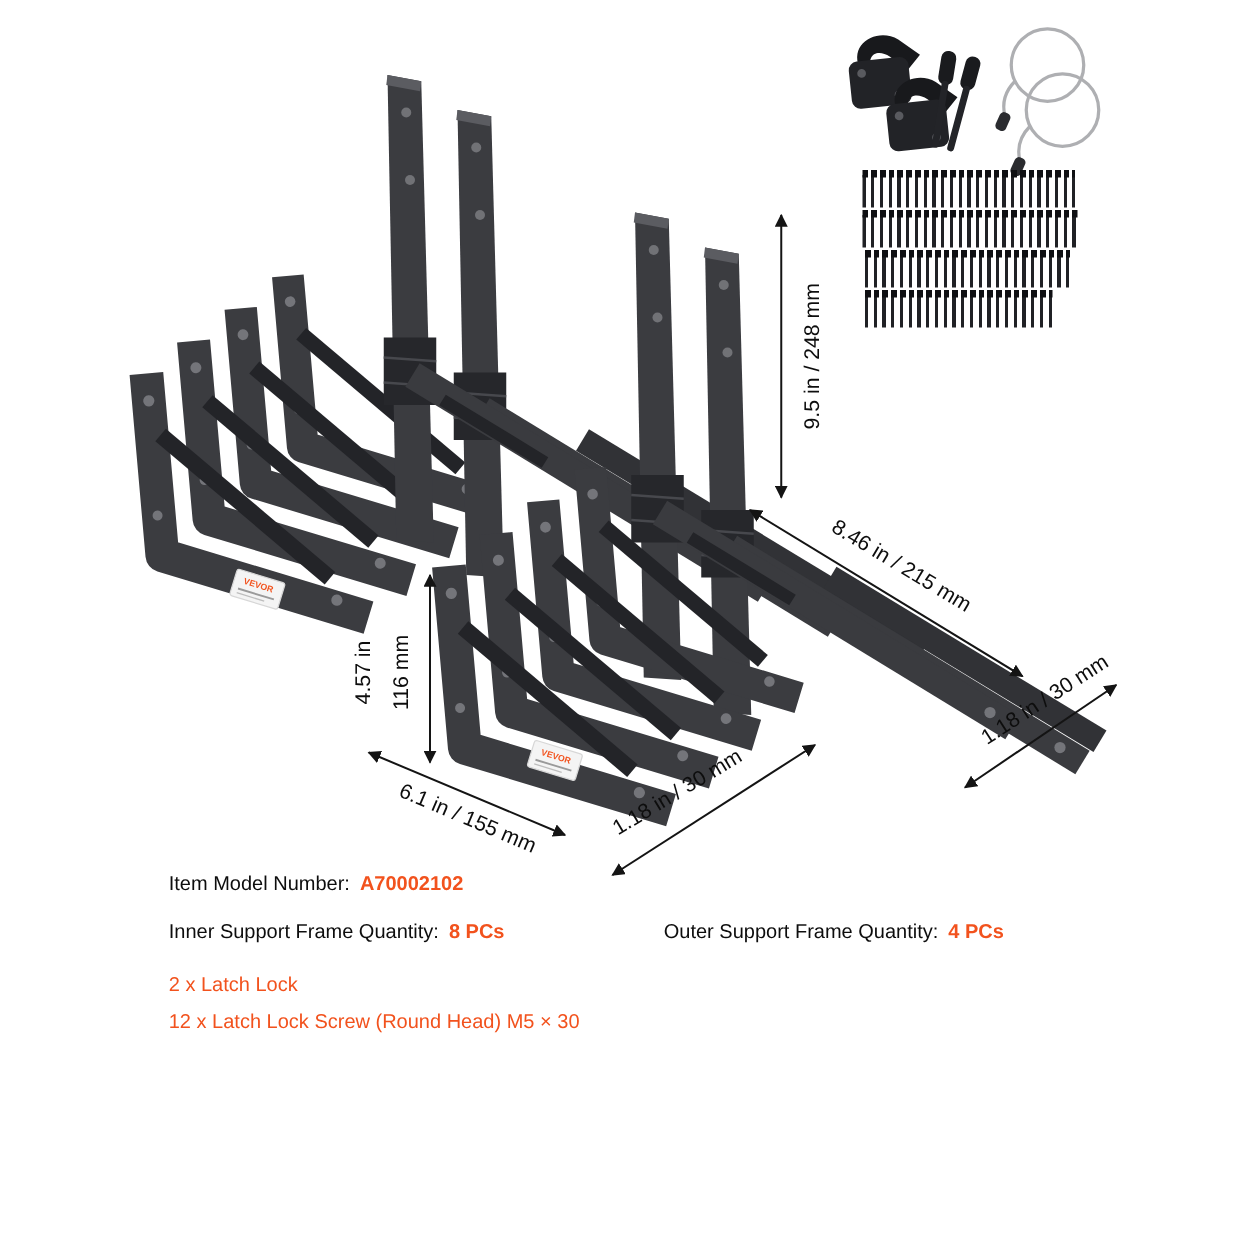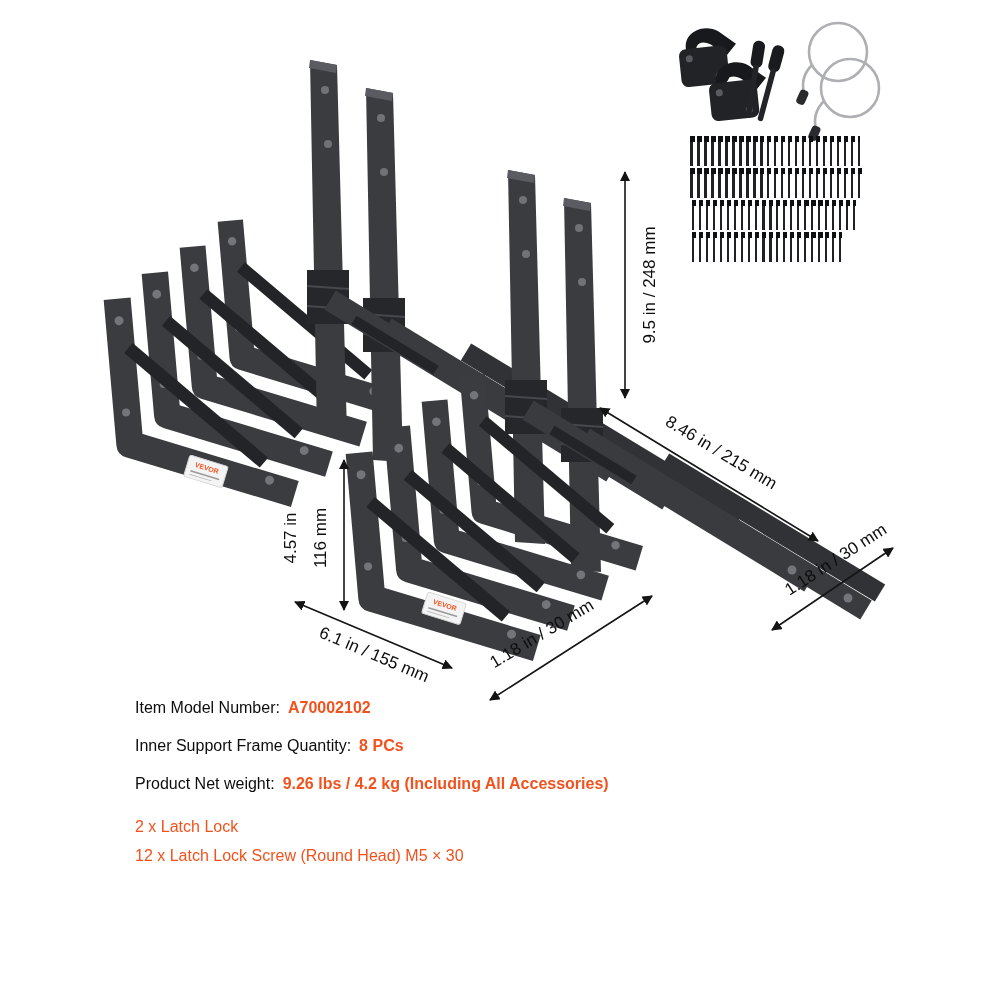--- a/index.html
+++ b/index.html
@@ -143,21 +143,21 @@
   <div class="specs">
     <div class="grid2">
       <div>
         <span class="lbl">Item Model Number:</span><span class="val">A70002102</span>
       </div>
     </div>
     <div class="grid2">
       <div>
         <span class="lbl">Inner Support Frame Quantity:</span><span class="val">8 PCs</span>
       </div>
-    </div>
-    <div class="mb">
-      <span class="lbl">Product Net weight:</span><span class="val">9.26 lbs / 4.2 kg (Including All Accessories)</span>
+      <div>
+        <span class="lbl">Outer Support Frame Quantity:</span><span class="val">4 PCs</span>
+      </div>
     </div>
     <div class="acc-item">2 x Latch Lock</div>
     <div class="acc-item">12 x Latch Lock Screw (Round Head) M5 × 30</div>
   </div>
 
 </div>
 
 </body></html>

